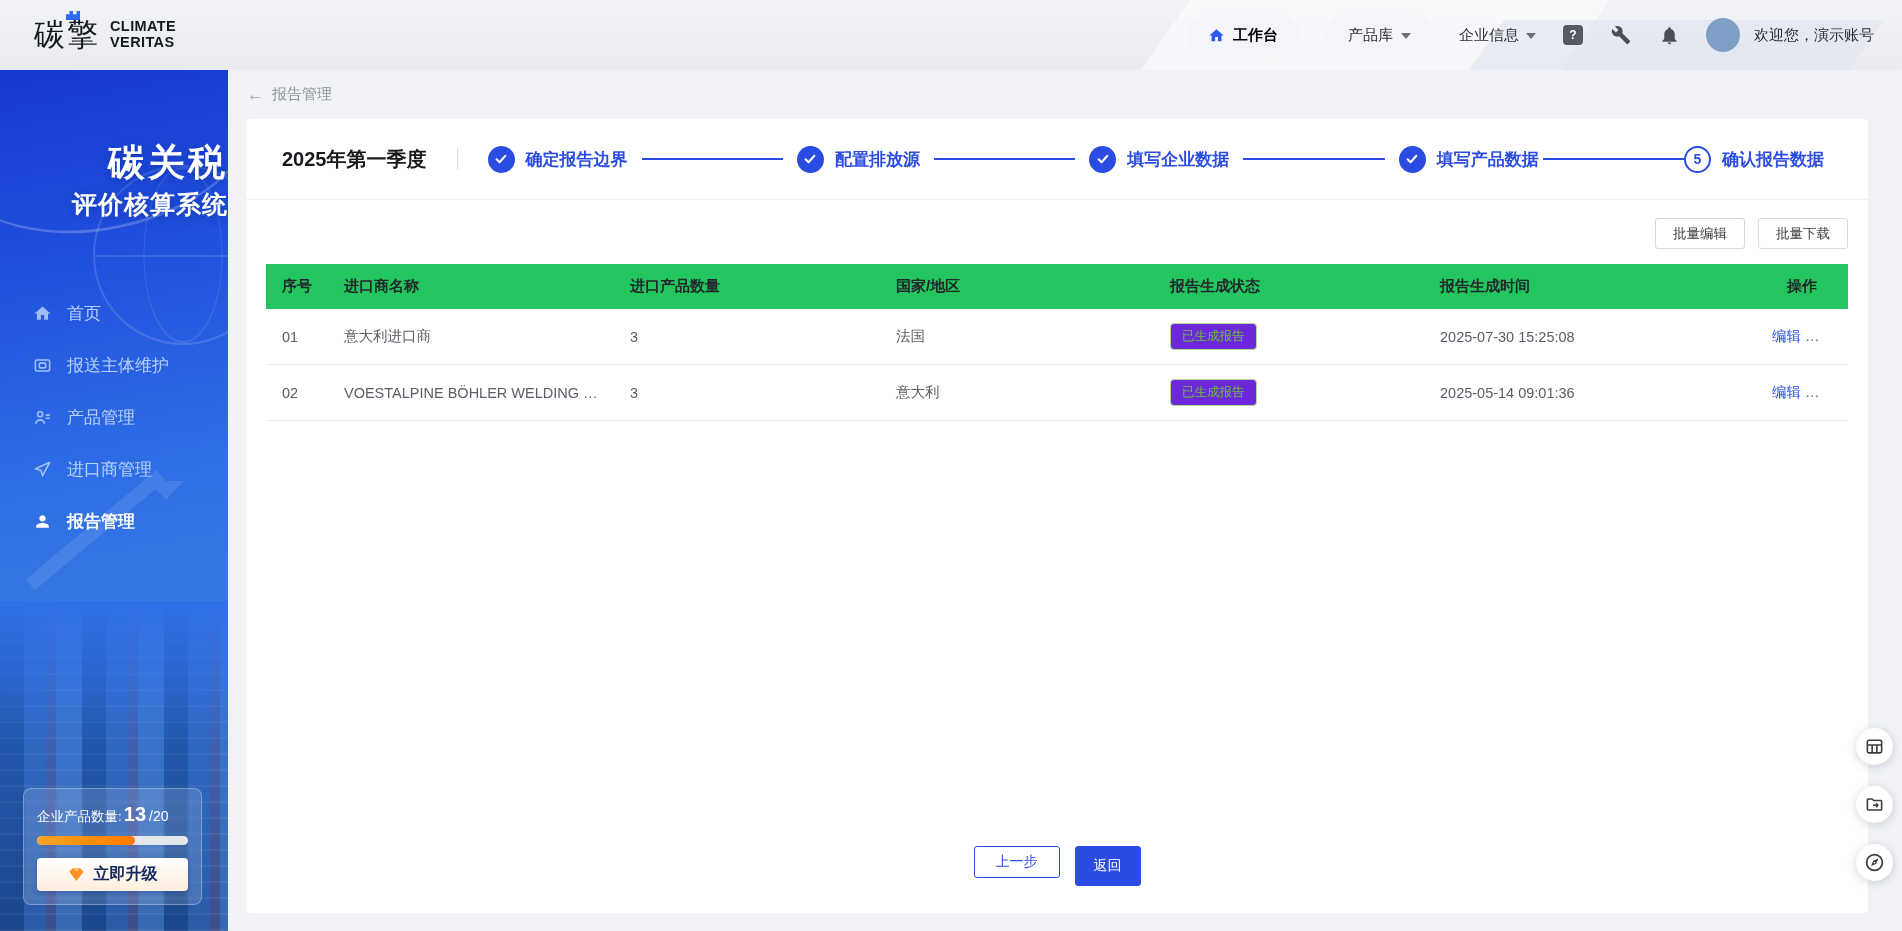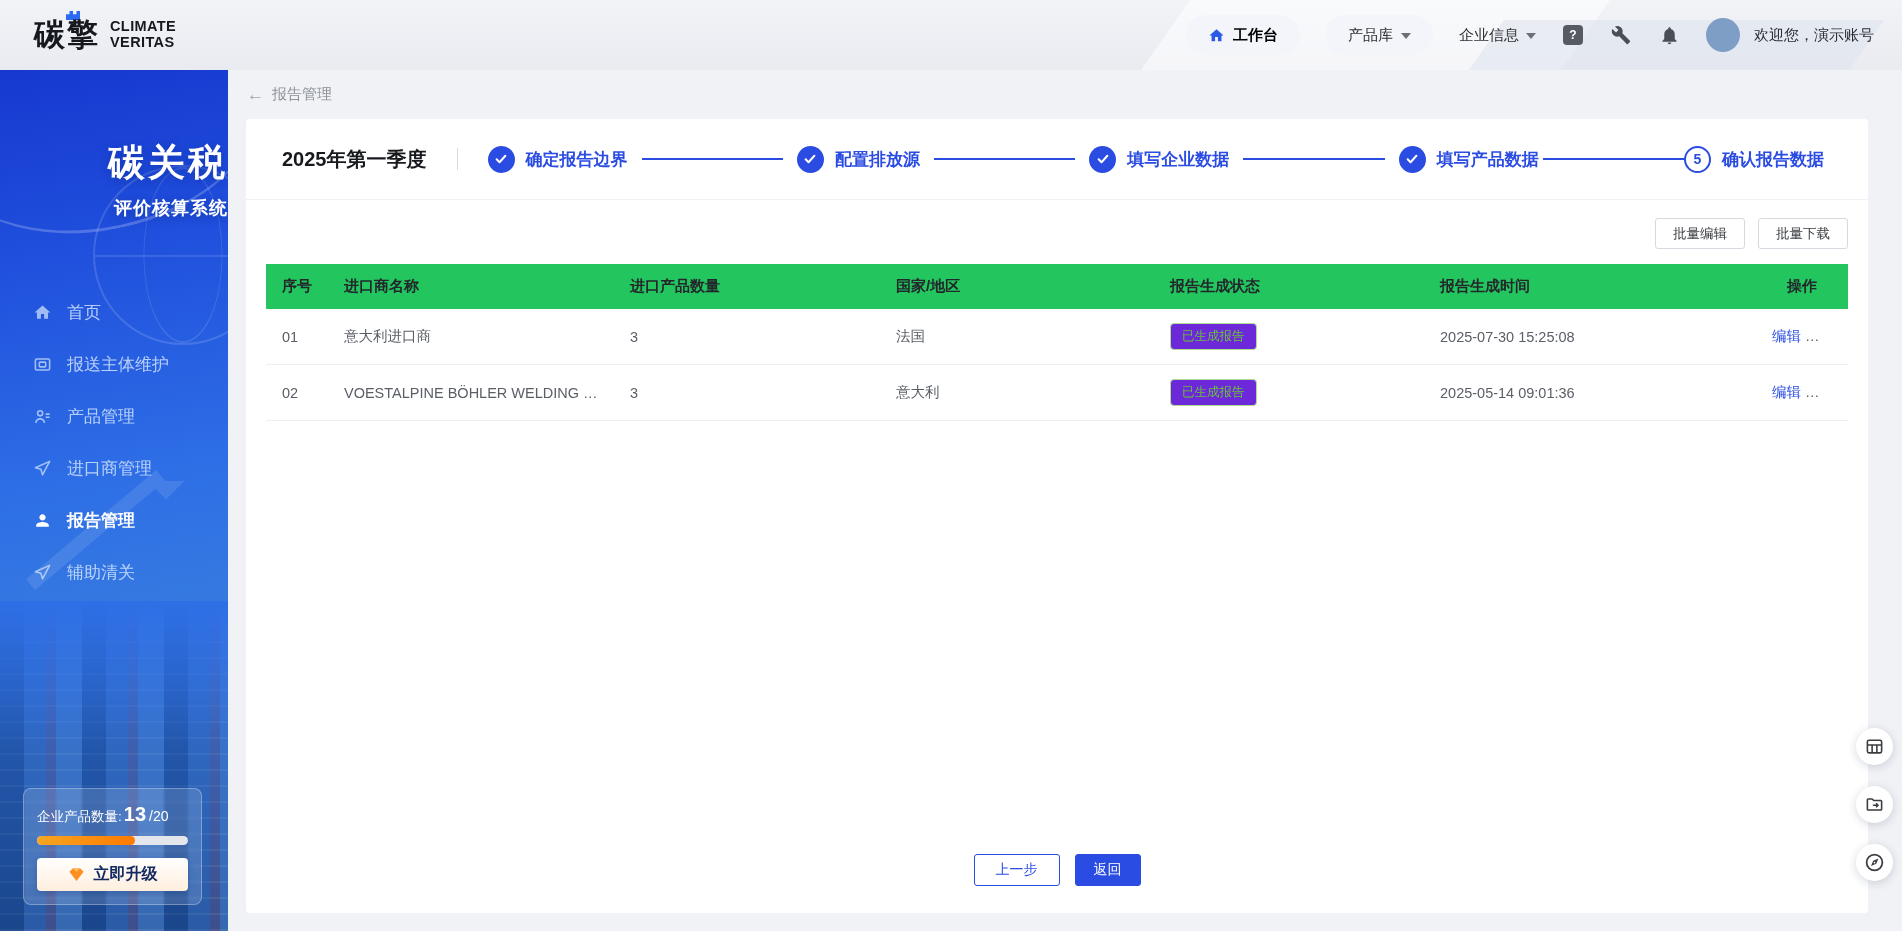--- a/index.html
+++ b/index.html
@@ -3,21 +3,21 @@
 <meta charset="utf-8">
 <style>
   * { margin:0; padding:0; box-sizing:border-box; }
   html,body { width:1902px; height:931px; overflow:hidden; font-family:"Liberation Sans","DejaVu Sans",sans-serif; background:#f0f2f5; }
 
   
   .header { position:relative; height:70px; background:linear-gradient(180deg,#f1f3f7 0%,#e9ebf1 100%); display:flex; align-items:center; padding:0 28px 0 34px; overflow:hidden; }
   .header .deco1 { position:absolute; right:320px; top:-30px; width:420px; height:140px; background:rgba(255,255,255,0.55); transform:skewX(-35deg); }
   .header .deco2 { position:absolute; right:60px; top:20px; width:380px; height:120px; background:rgba(223,228,238,0.6); transform:skewX(-35deg); }
   .logo { position:relative; display:flex; align-items:center; z-index:2; }
-  .logo-cn { font-size:31px; font-weight:700; color:#15181d; letter-spacing:2px; position:relative; }
+  .logo-cn { font-size:31px; font-weight:400; color:#15181d; letter-spacing:2px; position:relative; }
   .logo-accent { position:absolute; left:32px; top:-3px; width:14px; height:9px; background:#2b6bf3; clip-path:polygon(0 100%,0 35%,25% 35%,25% 0,50% 0,50% 35%,75% 35%,75% 0,100% 0,100% 100%); }
   .logo-en { margin-left:10px; font-size:14.5px; font-weight:700; line-height:1.08; color:#15181d; letter-spacing:0.4px; }
   .topnav { margin-left:auto; display:flex; align-items:center; gap:26px; z-index:2; }
   .pill { height:40px; border-radius:20px; background:#f4f5fa; display:flex; align-items:center; padding:0 22px; gap:8px; font-size:15px; cursor:pointer; }
   .pill.workbench { color:#000000; font-weight:600; }
   .pill.product { color:#303133; }
   .plain-nav { display:flex; align-items:center; gap:7px; font-size:15px; color:#303133; cursor:pointer; }
   .caret { width:0; height:0; border-left:5px solid transparent; border-right:5px solid transparent; border-top:6px solid #6b6f76; margin-top:2px; }
   .hicon { width:22px; height:22px; color:#4a4f57; display:flex; align-items:center; justify-content:center; cursor:pointer; }
   .help-box { width:20px; height:20px; background:#565b63; border-radius:4px; color:#fff; font-size:12px; font-weight:700; display:flex; align-items:center; justify-content:center; }
@@ -28,21 +28,21 @@
   .main-row { display:flex; height:861px; }
 
   
   .sidebar { position:relative; width:228px; flex:0 0 228px; background:linear-gradient(170deg,#1638cf 0%,#2050dd 22%,#2e6fe6 48%,#3a7fdd 72%,#3d7fc9 100%); overflow:hidden; color:#fff; }
   .globe { position:absolute; top:95px; right:-45px; width:180px; height:180px; border:2px solid rgba(255,255,255,0.14); border-radius:50%; }
   .globe::before { content:""; position:absolute; inset:0; border:2px solid rgba(255,255,255,0.12); border-radius:50%; transform:scaleX(0.45); }
   .globe::after { content:""; position:absolute; left:0; right:0; top:50%; border-top:2px solid rgba(255,255,255,0.12); }
   .swoosh { position:absolute; top:-40px; left:-60px; width:320px; height:200px; border-radius:50%; border-bottom:3px solid rgba(255,255,255,0.22); transform:rotate(-12deg); }
   .side-title { position:relative; padding:68px 0 0 30px; z-index:2;text-align:right; }
   .side-title .t1 { font-size:37px; font-weight:800; letter-spacing:3px; text-shadow:0 2px 8px rgba(10,40,130,0.45); }
-  .side-title .t2 { font-size:18px; font-weight:800; letter-spacing:1px; margin-top:8px; text-shadow:0 2px 8px rgba(10,40,130,0.45); }
+  .side-title .t2 { font-size:25px; font-weight:800; letter-spacing:1px; text-shadow:0 2px 8px rgba(10,40,130,0.45); }
   .menu { position:relative; margin-top:66px; z-index:2; }
   .menu-item { display:flex; align-items:center; gap:15px; height:52px; padding-left:33px; font-size:17px; color:rgba(215,232,255,0.82); cursor:pointer; }
   .menu-item svg { opacity:0.85; }
   .menu-item.active { color:#ffffff; font-weight:700; }
   .menu-item.active svg { opacity:1; }
   .trend-arrow { position:absolute; left:35px; top:390px; width:150px; height:150px; opacity:0.10; z-index:1; }
   .trend-arrow::before { content:""; position:absolute; left:0; bottom:20px; width:170px; height:14px; background:#fff; transform:rotate(-40deg); transform-origin:left bottom; }
   .trend-arrow::after { content:""; position:absolute; right:6px; top:8px; width:0; height:0; border-left:26px solid transparent; border-bottom:26px solid #fff; transform:rotate(45deg); }
   .ship { position:absolute; left:0; right:0; bottom:0; height:330px; z-index:1;
     background:
@@ -91,21 +91,21 @@
   td { font-size:14.5px; color:#5a5e66; padding:14px 16px; border-bottom:1px solid #eceef3; white-space:nowrap; overflow:hidden; text-overflow:ellipsis; }
   col.c-no{width:62px;} col.c-name{width:286px;} col.c-count{width:266px;} col.c-country{width:274px;} col.c-status{width:270px;} col.c-time{width:332px;} col.c-ops{width:auto;}
   th.ops, td.ops { text-align:center; }
   .badge { display:inline-block; padding:4px 11px; font-size:12.5px; color:#67c23a; border:1px solid #aede91; background:#6d28d9; border-radius:4px; }
   .link { color:#2b4ce2; cursor:pointer; font-size:14.5px; }
   td.ops .link + .link { margin-left:40px; }
 
   
   .card-footer { margin-top:auto; display:flex; justify-content:center; gap:15px; padding-bottom:27px; }
   .btn-prev { height:32px; padding:0 21px; background:#fff; border:1px solid #2b4ce2; color:#2b4ce2; font-size:14px; border-radius:3px; cursor:pointer; }
-  .btn-return { height:32px; padding:0 18px; background:#2b4ce2; border:1px solid #2b4ce2; color:#fff; font-size:14px; border-radius:3px; cursor:pointer; }
+  .btn-return { height:40px; padding:0 18px; background:#2b4ce2; border:1px solid #2b4ce2; color:#fff; font-size:14px; border-radius:3px; cursor:pointer; }
 
   
   .float-tools { position:absolute; right:9px; top:728px; display:flex; flex-direction:column; gap:21px; z-index:10; }
   .float-btn { width:37px; height:37px; border-radius:50%; background:#fff; box-shadow:0 2px 10px rgba(30,40,80,0.18); display:flex; align-items:center; justify-content:center; color:#3a3d42; cursor:pointer; }
 </style>
 </head>
 <body>
 
 <header class="header">
   <div class="deco1"></div>
@@ -192,26 +192,20 @@
         <svg viewBox="0 0 24 24" width="19" height="19" fill="none" stroke="currentColor" stroke-width="2" stroke-linejoin="round">
             <path d="M21 3L3 11l7 2 2 7 9-17z"></path>
           </svg>
         <span>进口商管理</span>
       </div>
       <div class="menu-item active">
         <svg viewBox="0 0 24 24" width="19" height="19" fill="currentColor">
             <path d="M12 12c2.21 0 4-1.79 4-4s-1.79-4-4-4-4 1.79-4 4 1.79 4 4 4zm0 2c-2.67 0-8 1.34-8 4v2h16v-2c0-2.66-5.33-4-8-4z"></path>
           </svg>
         <span>报告管理</span>
-      </div>
-      <div class="menu-item">
-        <svg viewBox="0 0 24 24" width="19" height="19" fill="none" stroke="currentColor" stroke-width="2" stroke-linejoin="round">
-            <path d="M21 3L3 11l7 2 2 7 9-17z"></path>
-          </svg>
-        <span>辅助清关</span>
       </div>
     </nav>
 
     <div class="quota-card">
       <div class="quota-line">
         <span class="quota-label">企业产品数量:</span>
         <span class="quota-used">13</span>
         <span class="quota-total">/20</span>
       </div>
       <div class="quota-bar">

